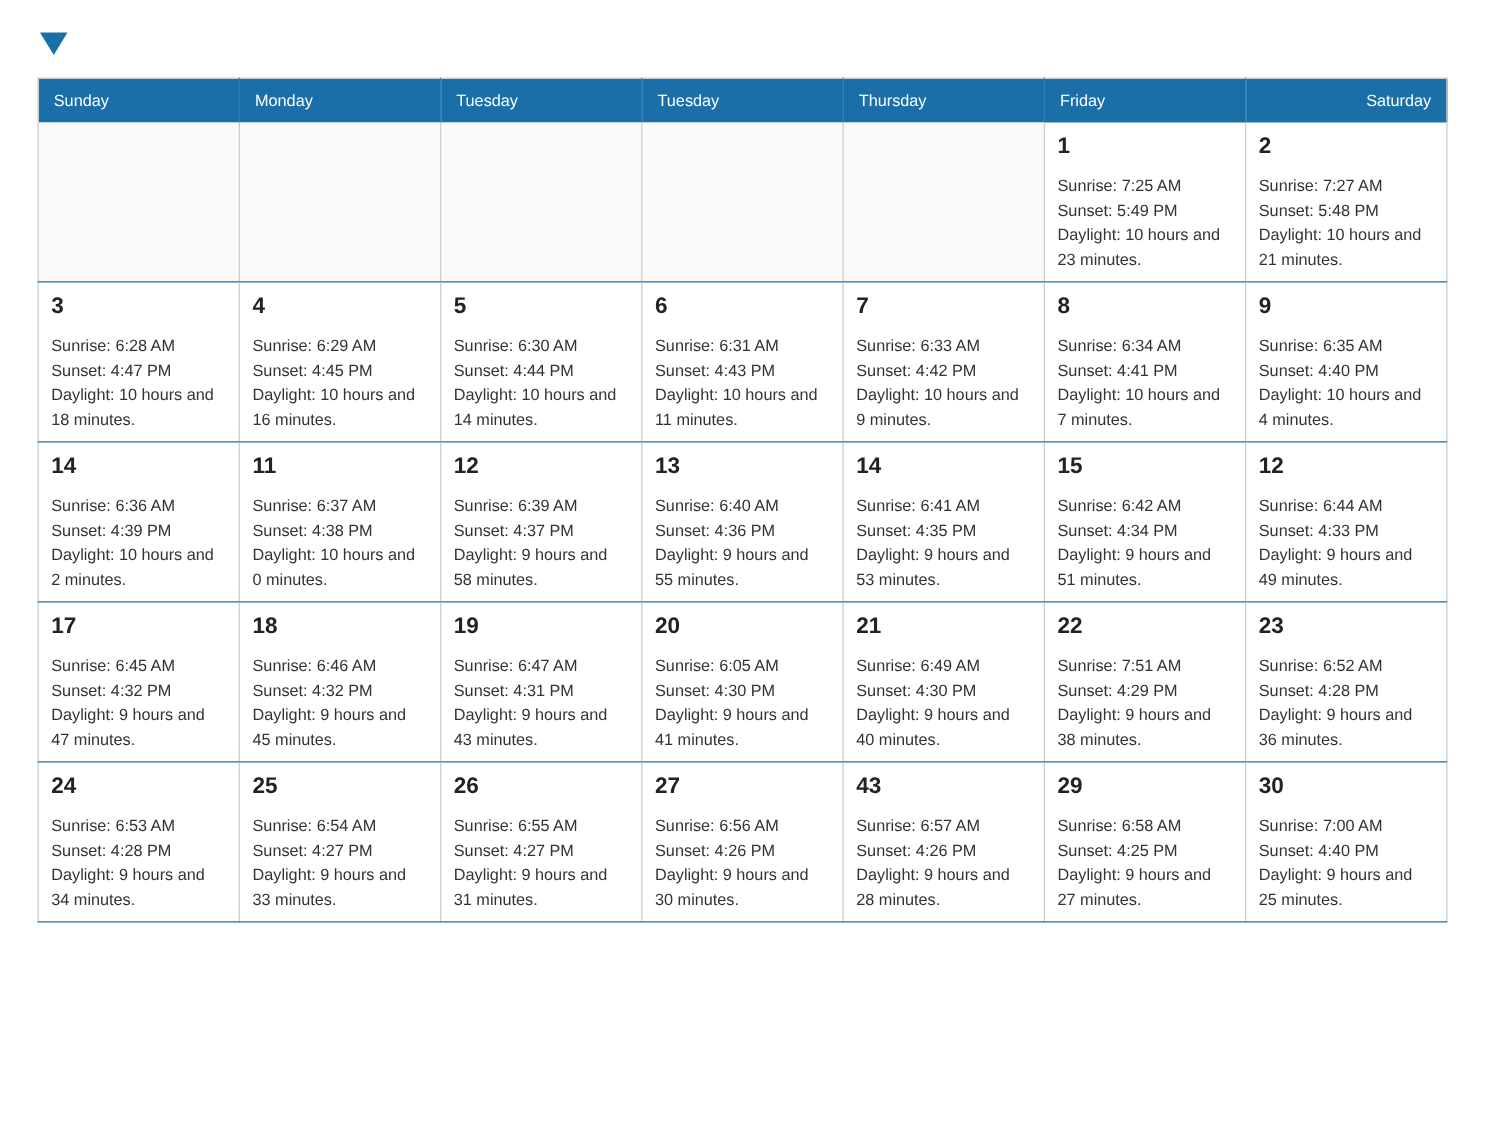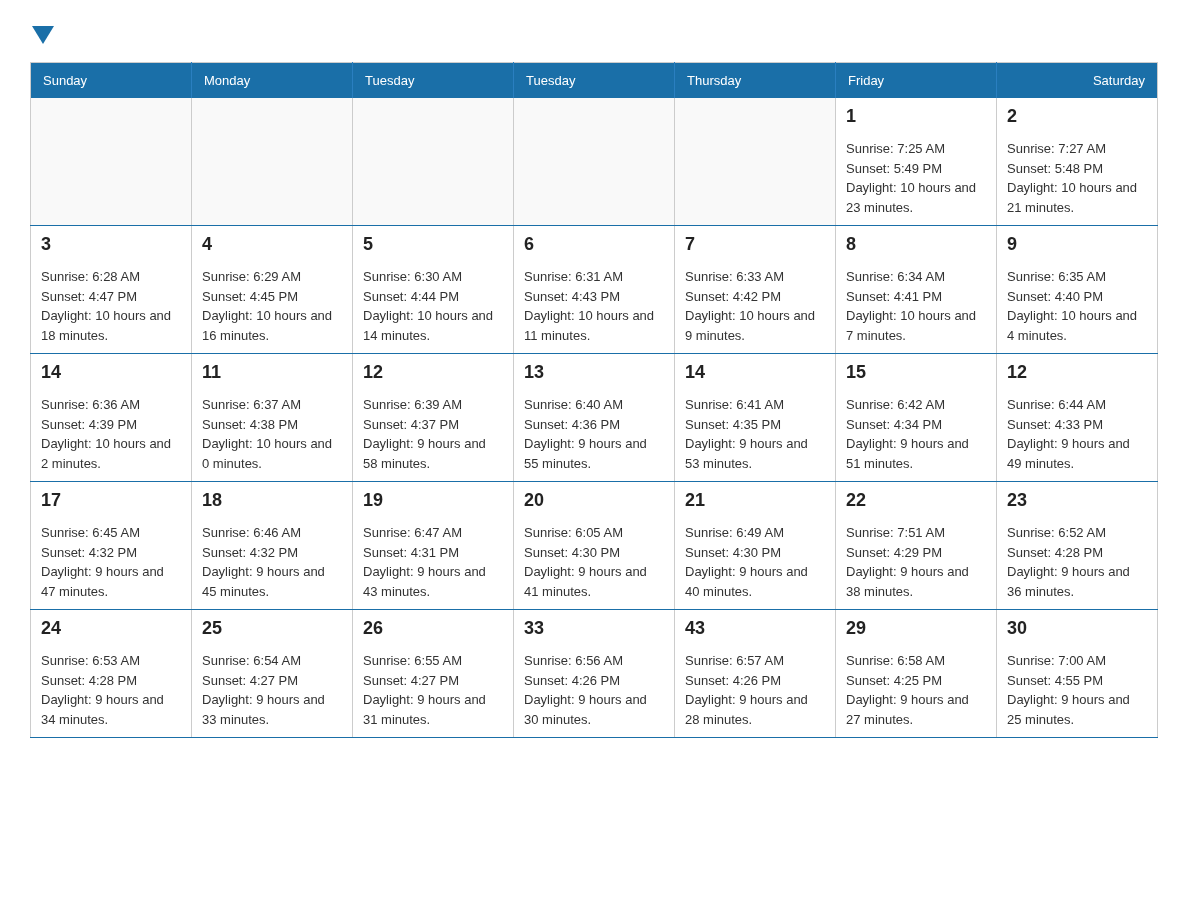--- a/index.html
+++ b/index.html
@@ -303,38 +303,38 @@
 Sunset: 4:27 PM
 Daylight: 9 hours and 33 minutes.</div>
         </td>
         <td>
           <span class="day-number">26</span>
           <div class="day-info">Sunrise: 6:55 AM
 Sunset: 4:27 PM
 Daylight: 9 hours and 31 minutes.</div>
         </td>
         <td>
-          <span class="day-number">33</span>
+          <span class="day-number">27</span>
           <div class="day-info">Sunrise: 6:56 AM
 Sunset: 4:26 PM
 Daylight: 9 hours and 30 minutes.</div>
         </td>
         <td>
           <span class="day-number">43</span>
           <div class="day-info">Sunrise: 6:57 AM
 Sunset: 4:26 PM
 Daylight: 9 hours and 28 minutes.</div>
         </td>
         <td>
           <span class="day-number">29</span>
           <div class="day-info">Sunrise: 6:58 AM
 Sunset: 4:25 PM
 Daylight: 9 hours and 27 minutes.</div>
         </td>
         <td>
           <span class="day-number">30</span>
           <div class="day-info">Sunrise: 7:00 AM
-Sunset: 4:55 PM
+Sunset: 4:40 PM
 Daylight: 9 hours and 25 minutes.</div>
         </td>
       </tr>
     </tbody>
 </table>
 
 </body></html>

